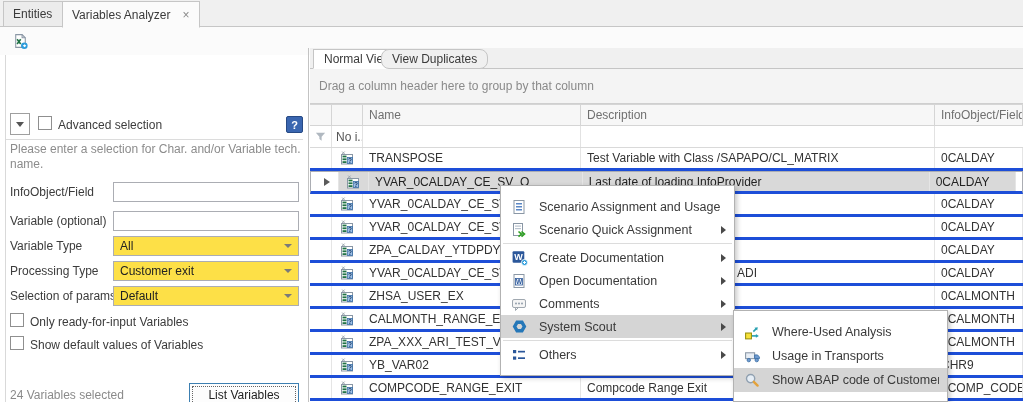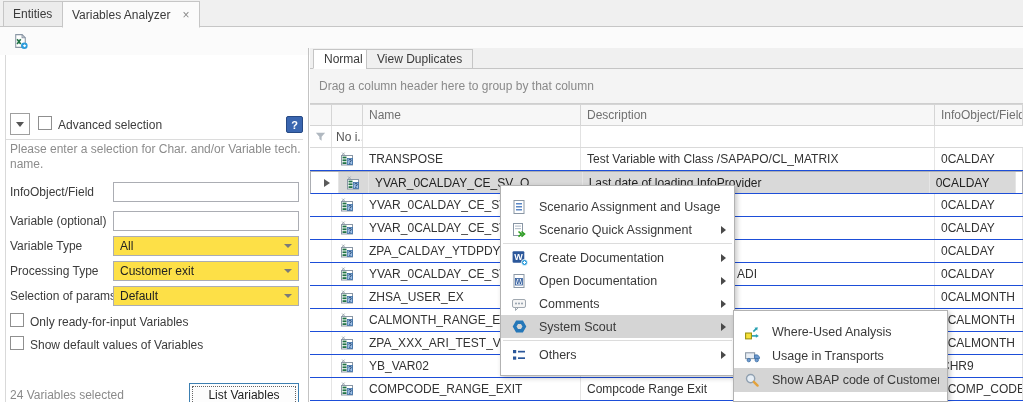--- a/index.html
+++ b/index.html
@@ -56,21 +56,21 @@
   .gr-row { position:absolute; left:310px; width:713px; display:flex; background:#fff; }
   .gr-cell { height:100%; border-right:1px solid #e2e2e2; overflow:hidden; white-space:nowrap; display:flex; align-items:center; }
   .c-ind  { width:22px; justify-content:center; }
   .c-icn  { width:31px; justify-content:center; }
   .c-name { width:218px; padding-left:6px; }
   .c-desc { width:354px; padding-left:6px; }
   .c-info { width:88px; padding-left:6px; border-right:none; }
   #grid-header { top:104px; height:22px; background:#f7f7f7; border-top:1px solid #d5d5d5; border-bottom:1px solid #d5d5d5; color:#707070; }
   #grid-header .gr-cell { border-right:1px solid #d5d5d5; }
   #filter-row { top:126px; height:22px; border-bottom:1px solid #d9d9d9; color:#555; }
-  .data-row { height:23px; border-bottom:1px solid #1d4ed8; }
+  .data-row { height:23px; border-bottom:3px solid #1d4ed8; }
   .data-row .gr-cell { border-right:1px solid #e5e5e5; }
   .data-row.sel .c-icn, .data-row.sel .c-name, .data-row.sel .c-desc, .data-row.sel .c-info { background:#d9d9d9; }
   .c-desc.off { padding-left:156px; }
   .row-arrow { width:0; height:0; border-left:6px solid #5a5a5a; border-top:4px solid transparent; border-bottom:4px solid transparent; }
   .icn svg { display:block; }
 
   
   .popup { position:absolute; background:#fff; border:1px solid #b2b2b2; box-shadow:2px 2px 5px rgba(0,0,0,.22); padding:9px 0; }
   #context-menu { left:500px; top:185px; width:235px; z-index:10; }
   #submenu { left:733px; top:310px; width:215px; z-index:11; }
@@ -157,21 +157,21 @@
     <span>List Variables</span>
     <span class="focus"></span>
   </div>
 </div>
 <div id="panel-splitter" class="abs"></div>
 
 <div id="viewtabs-bg" class="abs"></div>
 <div class="vtab active" style="left:313px;">
   <span>Normal View</span>
 </div>
-<div class="vtab" style="left:366px;">
+<div class="vtab" style="left:381px;border-radius:8px;">
   <span>View Duplicates</span>
 </div>
 <div id="groupbar" class="abs">
   <span>Drag a column header here to group by that column</span>
 </div>
 
 <div id="grid-header" class="gr-row">
   <div class="gr-cell c-ind"></div>
   <div class="gr-cell c-icn"></div>
   <div class="gr-cell c-name">Name</div>

